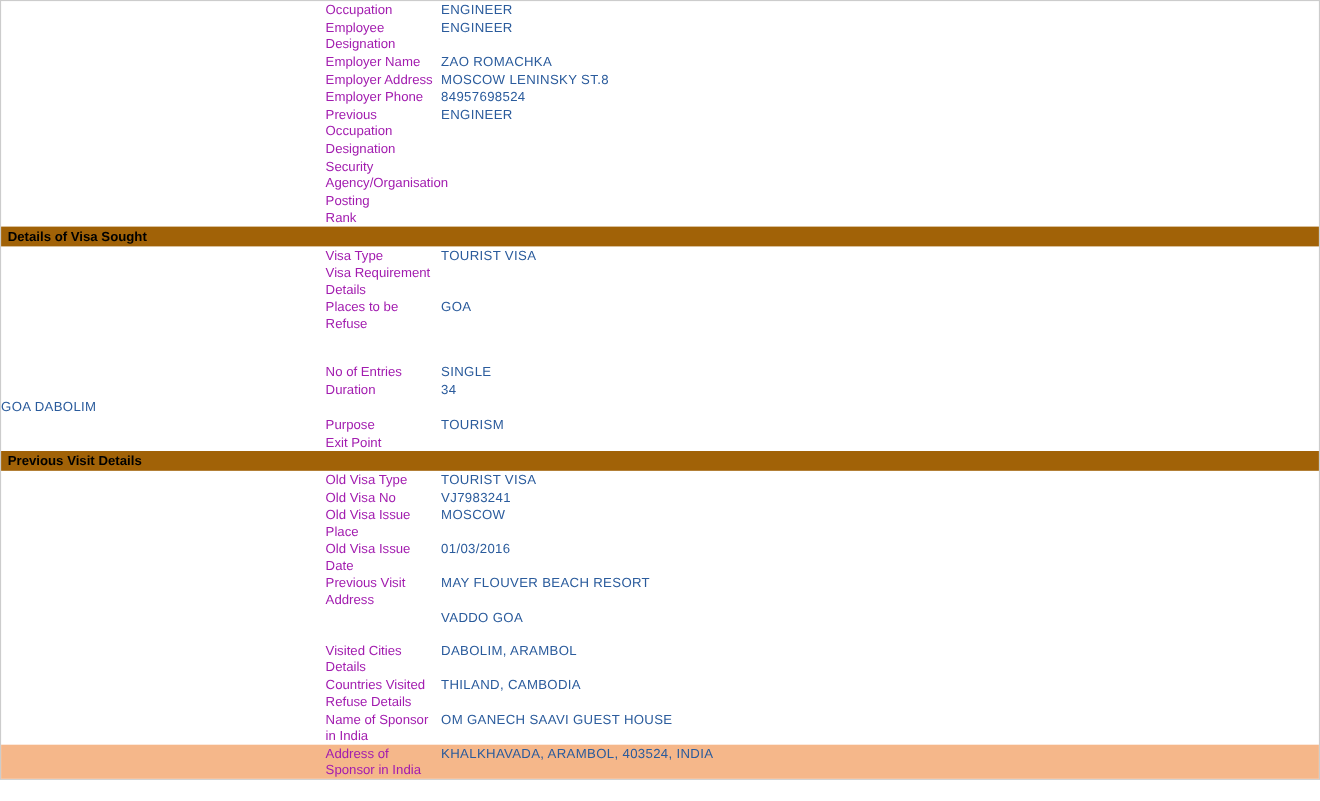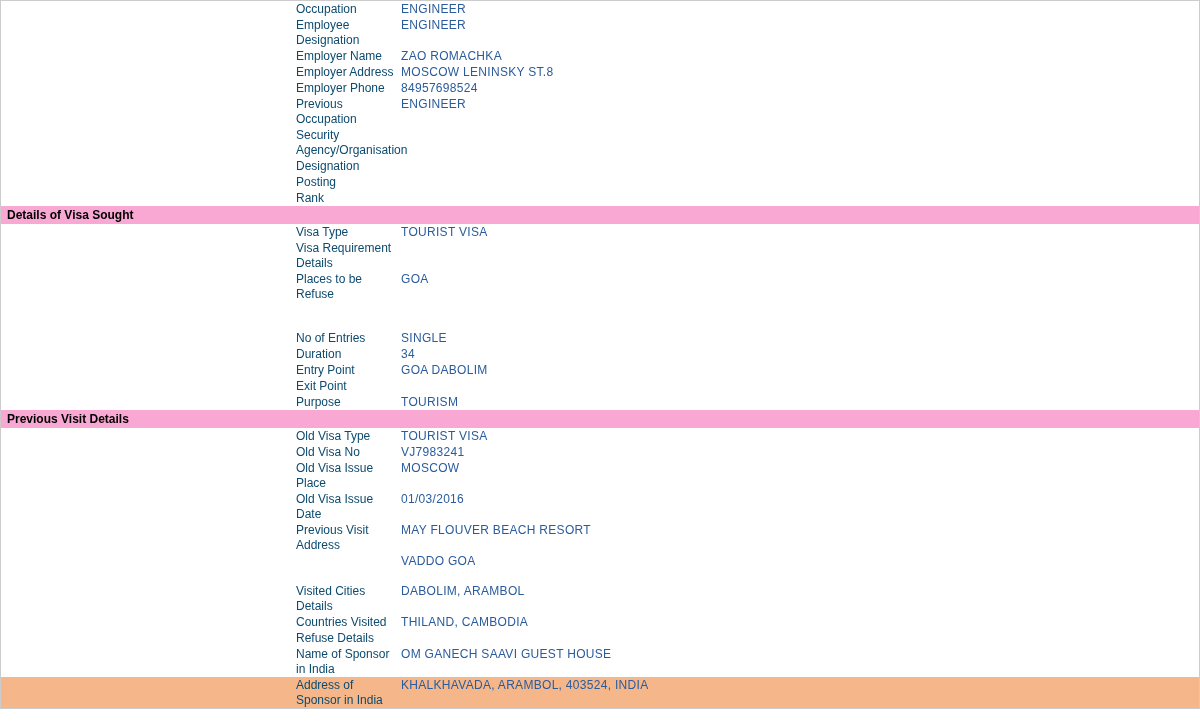--- a/index.html
+++ b/index.html
@@ -9,21 +9,21 @@
     font-size:12px;
     color:#333;
     background:#fff;
     width:1200px;
   }
   .outer {
     border:1px solid #ccc;
     width:1198px;
   }
   .section-header {
-    background:#f9a8d4;
+    background:#a16207;
     color:#000;
     font-weight:bold;
     font-size:12px;
     padding:2px 6px;
     width:100%;
     box-sizing:border-box;
   }
   .row {
     display:flex;
     width:100%;
@@ -32,21 +32,21 @@
   }
   .row.highlight {
     background:#f5b78a;
   }
   .spacer-row {
     height:14px;
   }
   .label {
     width:400px;
     padding-left:295px;
-    color:#0c4a6e;
+    color:#a21caf;
     box-sizing:border-box;
   }
   .value {
     color:#2a5b9c;
     font-weight:normal;
     letter-spacing:0.3px;
   }
 </style>
 </head>
 <body>
@@ -72,25 +72,25 @@
       </div>
       <div class="row">
         <div class="label">Employer Phone</div>
         <div class="value">84957698524</div>
       </div>
       <div class="row">
         <div class="label">Previous Occupation</div>
         <div class="value">ENGINEER</div>
       </div>
       <div class="row">
-        <div class="label">Security Agency/Organisation</div>
+        <div class="label">Designation</div>
         <div class="value"></div>
       </div>
       <div class="row">
-        <div class="label">Designation</div>
+        <div class="label">Security Agency/Organisation</div>
         <div class="value"></div>
       </div>
       <div class="row">
         <div class="label">Posting</div>
         <div class="value"></div>
       </div>
       <div class="row">
         <div class="label">Rank</div>
         <div class="value"></div>
       </div>
@@ -116,30 +116,29 @@
   <div id="block-visa2">
       <div class="row">
         <div class="label">No of Entries</div>
         <div class="value">SINGLE</div>
       </div>
       <div class="row">
         <div class="label">Duration</div>
         <div class="value">34</div>
       </div>
       <div class="row">
-        <div class="label">Entry Point</div>
         <div class="value">GOA DABOLIM</div>
+      </div>
+      <div class="row">
+        <div class="label">Purpose</div>
+        <div class="value">TOURISM</div>
       </div>
       <div class="row">
         <div class="label">Exit Point</div>
         <div class="value"></div>
-      </div>
-      <div class="row">
-        <div class="label">Purpose</div>
-        <div class="value">TOURISM</div>
       </div>
     </div>
 
   <div class="section-header">Previous Visit Details</div>
   <div id="block-prev1">
       <div class="row">
         <div class="label">Old Visa Type</div>
         <div class="value">TOURIST VISA</div>
       </div>
       <div class="row">

